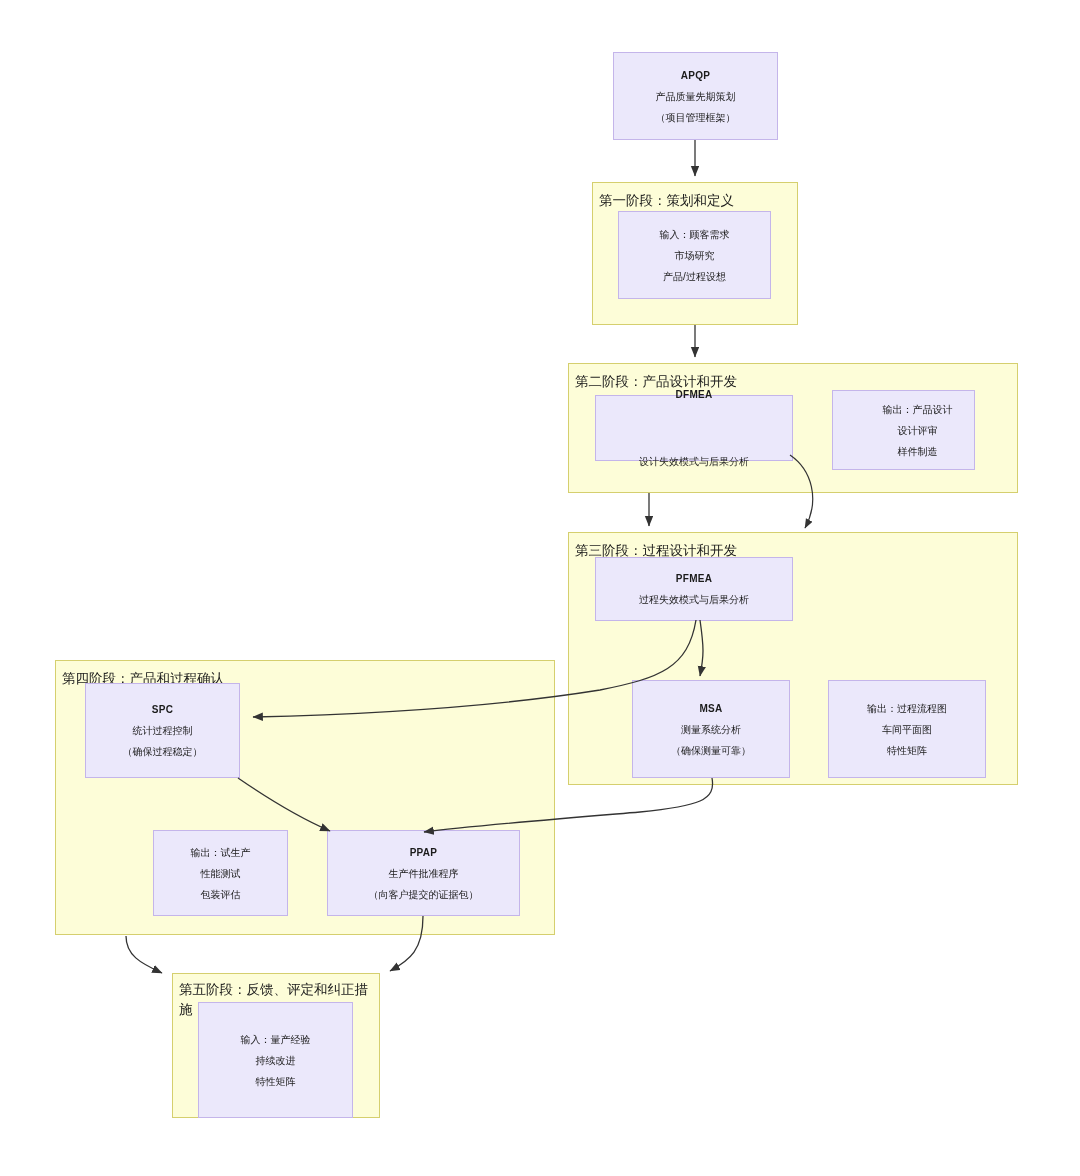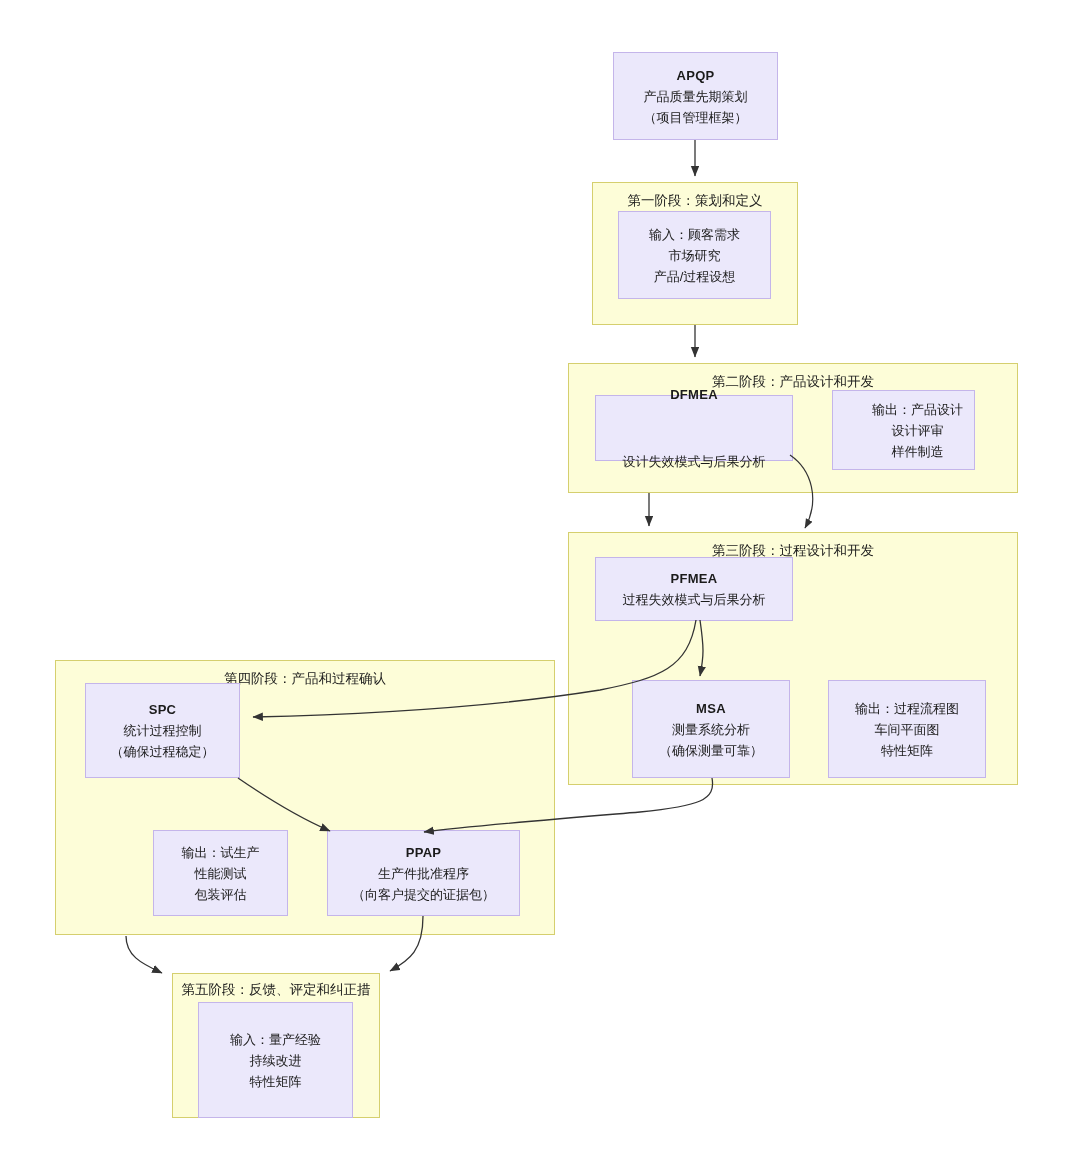--- a/index.html
+++ b/index.html
@@ -33,40 +33,39 @@
     background: #fdfdd8;
     border: 1px solid #d5cf6e;
     box-sizing: border-box;
     z-index: 1;
   }
   .cluster-label {
     position: absolute;
     left: 0;
     right: 0;
     top: 8px;
-    text-align: center;
     font-size: 13.5px;
     line-height: 19px;
     color: #20201f;
     padding: 0 6px;
     box-sizing: border-box;
     white-space: normal;
     z-index: 2;
   }
   .node {
     position: absolute;
     background: #ebe8fb;
     border: 1px solid #c4b5ea;
     box-sizing: border-box;
     display: flex;
     flex-direction: column;
     align-items: center;
     justify-content: center;
     text-align: center;
-    font-size: 13px;
+    font-size: 10px;
     line-height: 21px;
     color: #1b1b1b;
     z-index: 4;
   }
   .node .ttl {
     font-weight: bold;
     letter-spacing: 0.3px;
   }
   .node .ln { display: block; }
 </style>

